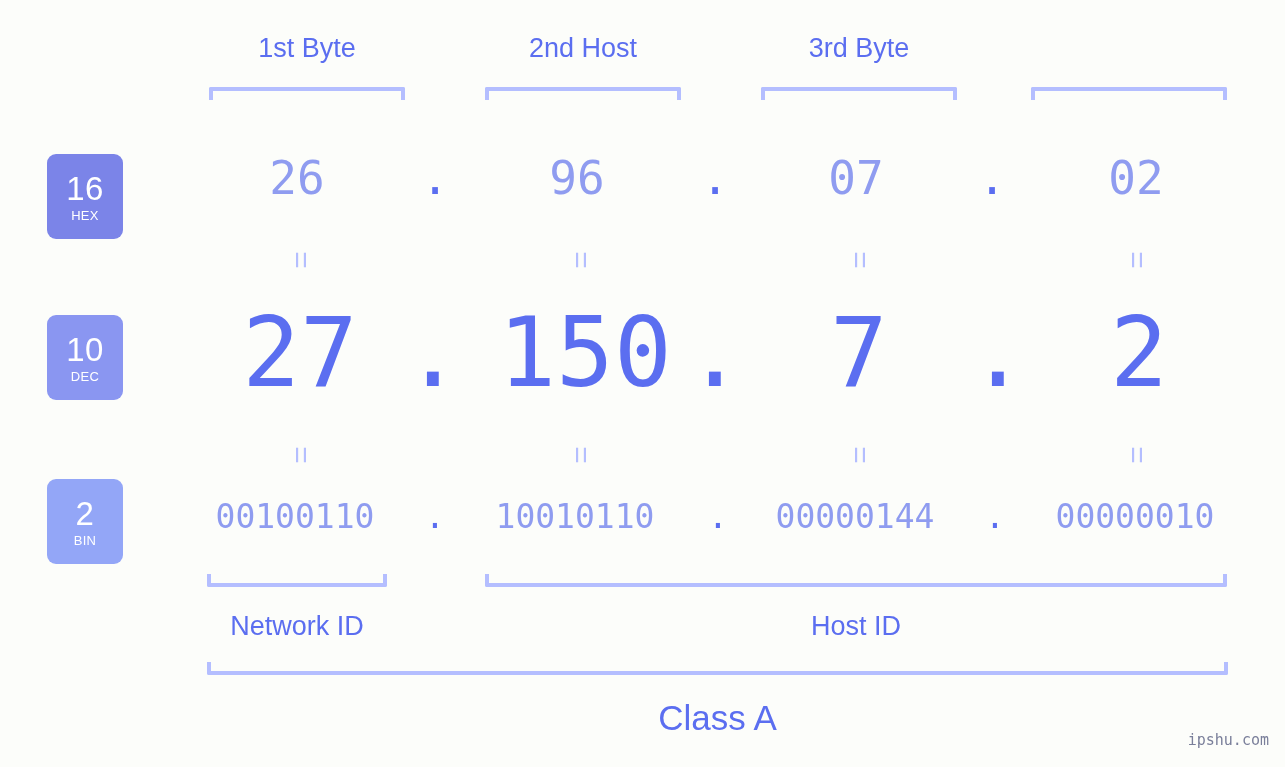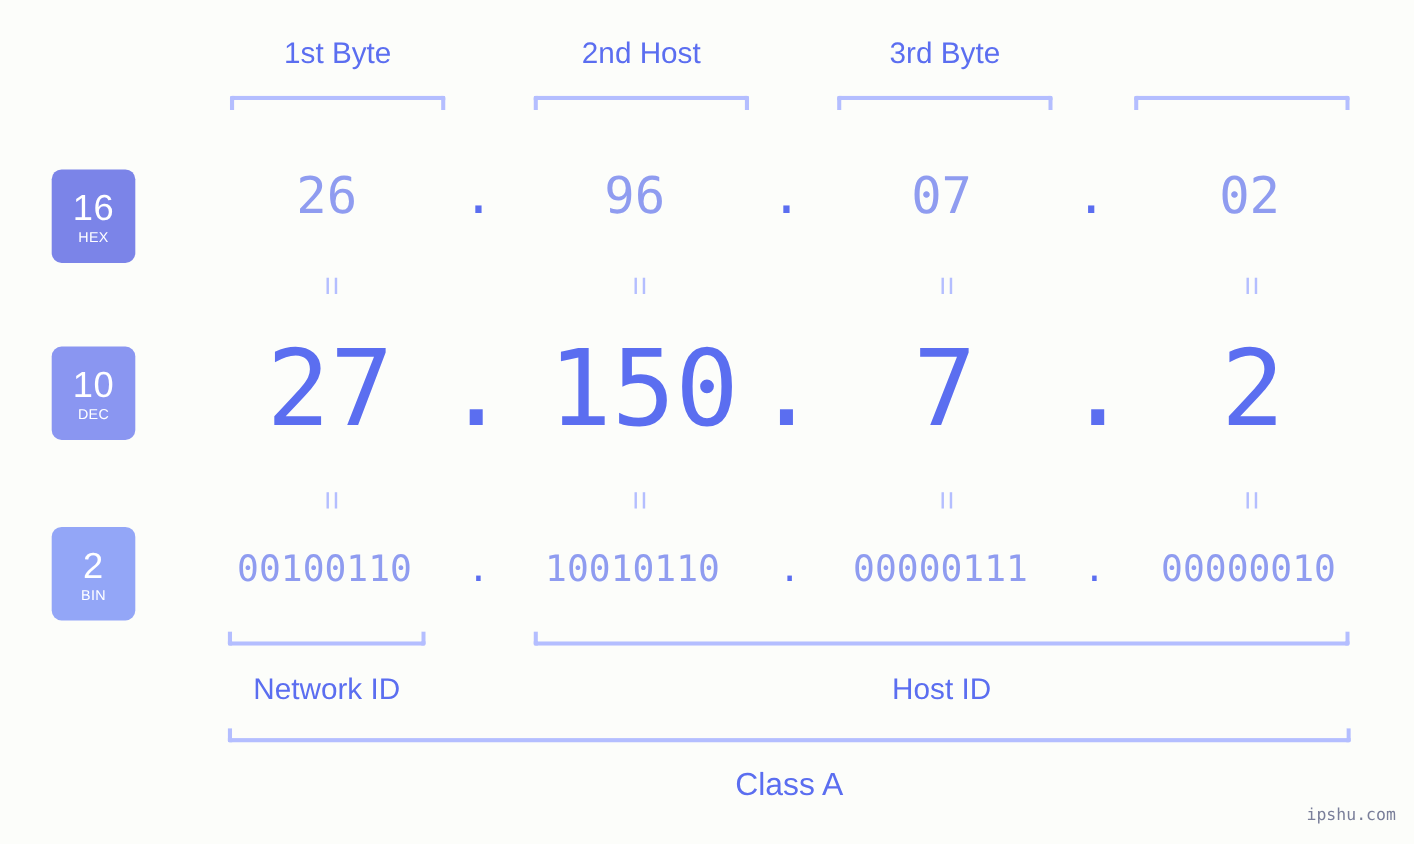--- a/index.html
+++ b/index.html
@@ -162,21 +162,21 @@
     position: absolute;
     font-family: "Liberation Sans", sans-serif;
     font-size: 27px;
     color: #5b6ef0;
     text-align: center;
     white-space: nowrap;
   }
   .class-label {
     position: absolute;
     font-family: "Liberation Sans", sans-serif;
-    font-size: 29px;
+    font-size: 35px;
     color: #5b6ef0;
     text-align: center;
     white-space: nowrap;
   }
 
   
   #watermark {
     position: absolute;
     right: 16px;
     bottom: 18px;
@@ -236,21 +236,21 @@
 
   <div class="eq" style="left:281px; top:440px;">=</div>
   <div class="eq" style="left:561px; top:440px;">=</div>
   <div class="eq" style="left:840px; top:440px;">=</div>
   <div class="eq" style="left:1117px; top:440px;">=</div>
 
   <div class="cell bin-val" style="left:197px; width:196px;">00100110</div>
   <div class="sep bin-sep" style="left:400px; width:70px;">.</div>
   <div class="cell bin-val" style="left:477px; width:196px;">10010110</div>
   <div class="sep bin-sep" style="left:683px; width:70px;">.</div>
-  <div class="cell bin-val" style="left:757px; width:196px;">00000111</div>
+  <div class="cell bin-val" style="left:757px; width:196px;">00000144</div>
   <div class="sep bin-sep" style="left:960px; width:70px;">.</div>
   <div class="cell bin-val" style="left:1037px; width:196px;">00000010</div>
 
   <div class="bracket-up" style="left:207px; top:574px; width:180px;"></div>
   <div class="bracket-up" style="left:485px; top:574px; width:742px;"></div>
 
   <div class="id-label" style="left:485px; top:611px; width:742px;">Host ID</div>
   <div class="id-label" style="left:207px; top:611px; width:180px;">Network ID</div>
 
   <div class="bracket-up" style="left:207px; top:662px; width:1021px;"></div>

